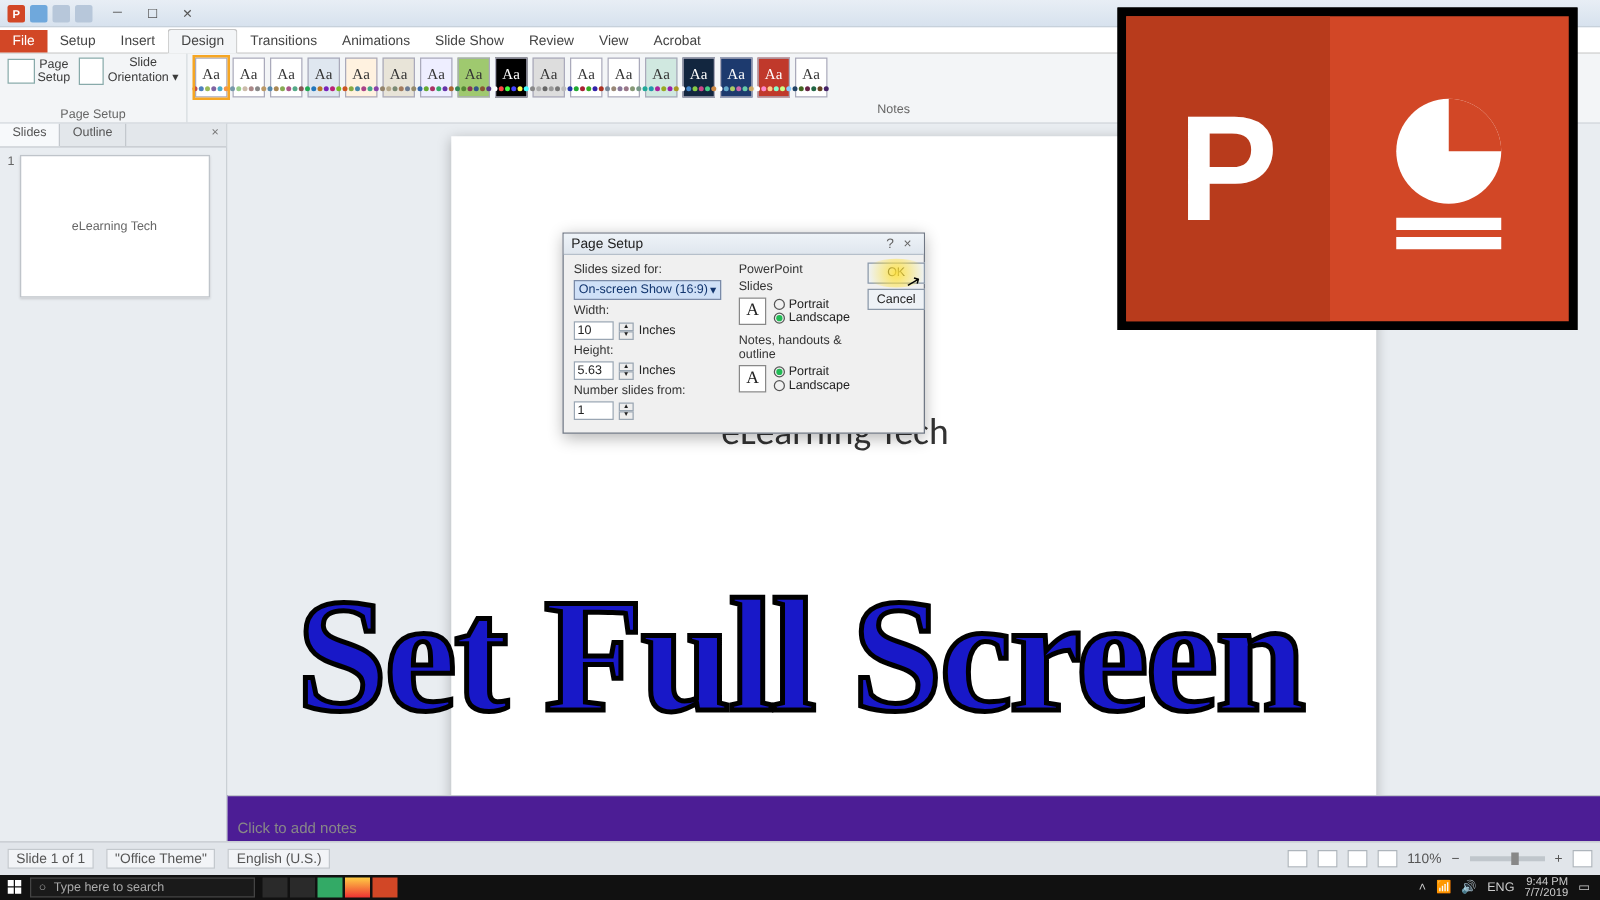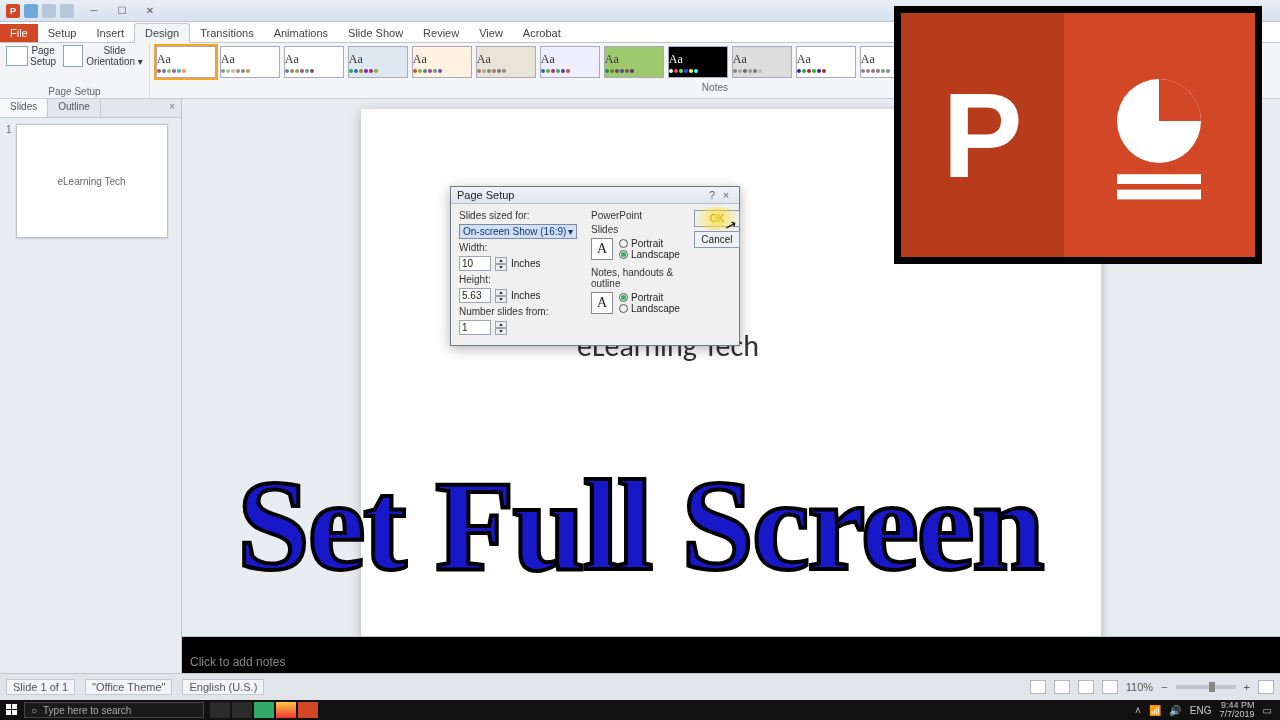--- a/index.html
+++ b/index.html
@@ -22,21 +22,21 @@
 
 
 .ribbon-body { height: 56px; background: #f3f5f7; border-bottom: 1px solid #c7cdd3; display: flex; position: relative; }
 .ribbon-group { border-right: 1px solid #d6dbe0; padding: 2px 6px 0 6px; display: flex; flex-direction: column; align-items: center; }
 .ribbon-group .grplabel { font-size: 10px; color: #666; margin-top: auto; padding: 1px 0; }
 .pgsetup-btns { display: flex; gap: 6px; }
 .ps-btn { display: flex; flex-direction: row; align-items: center; gap: 2px; font-size: 10px; color:#3b3b3b; }
 .ps-ico { width: 22px; height: 20px; border: 1px solid #8aa; background: #fff; }
 .themes-strip { display: flex; gap: 4px; padding: 3px 6px 0 6px; flex: 1; position: relative; flex-direction: column; }
 .themes-row { display:flex; gap:4px; }
-.theme-thumb { width: 60px; height: 32px; border: 1px solid #aab; display: flex; flex-direction: column; align-items: flex-start; justify-content: center; font-size: 11px; color:#333; position: relative; }
+.theme-thumb { width: 26px; height: 32px; border: 1px solid #aab; display: flex; flex-direction: column; align-items: center; justify-content: center; font-size: 11px; color:#333; position: relative; }
 .theme-thumb .aa { font-size: 12px; font-family: Georgia, serif; }
 .theme-thumb .dots { display:flex; gap:1px; margin-top:2px;}
 .theme-thumb .dots span { width:4px; height:4px; border-radius:50%; }
 .theme-thumb.active { outline: 2px solid #f6a623; }
 .themes-label { text-align: center; font-size: 10px; color:#666; }
 
 
 .leftpane { position: absolute; top: 99px; left: 0; width: 182px; bottom: 47px; background: #e9edf1; border-right: 1px solid #c0c6cc; }
 .lp-tabs { height: 19px; display: flex; font-size: 10px; background: #e3e7eb; border-bottom: 1px solid #c3c8cd; }
 .lp-tab { padding: 2px 10px; border-right: 1px solid #c3c8cd; color:#555; }
@@ -48,21 +48,21 @@
 .lp-thumb-box { width: 152px; height: 114px; background:#fff; border:1px solid #bfc4ca; display:flex; align-items:center; justify-content:center; font-size:10px; color:#666; box-shadow: 0 1px 2px rgba(0,0,0,.15); }
 
 
 .editor { position: absolute; top: 99px; left: 182px; right: 0; bottom: 67px; background: #e9edf1; overflow:hidden;}
 .slide-canvas { position: absolute; left: 50%; transform: translateX(-50%); top: 10px; width: 740px; height: 548px; background: #fff; box-shadow: 0 2px 10px rgba(0,0,0,.25); }
 .slide-title { position:absolute; left: 216px; top: 218px; font-size: 30px; color: #333; font-family: Calibri, sans-serif;}
 .slide-sub-box { position:absolute; left: 100px; top: 294px; width: 500px; height: 95px; border: 1px dashed #bdbdbd;}
 .slide-sub { position:absolute; left: 0; right:0; top: 14px; text-align:center; font-size: 26px; color: #9a9a9a; font-family: Calibri, sans-serif;}
 
 
-.notes-bar { position: absolute; left: 182px; right: 0; bottom: 47px; height: 20px; background: #000000; border-top:1px solid #c0c6cc; padding: 18px 8px; font-size: 12px; color:#888; font-family: Calibri, sans-serif;}
+.notes-bar { position: absolute; left: 182px; right: 0; bottom: 47px; height: 20px; background: #4c1d95; border-top:1px solid #c0c6cc; padding: 18px 8px; font-size: 12px; color:#888; font-family: Calibri, sans-serif;}
 
 
 .statusbar { position: absolute; bottom: 20px; left: 0; right: 0; height: 27px; background: #e1e5ea; border-top: 1px solid #c3c8cd; display: flex; align-items: center; font-size: 11px; color:#555; padding: 0 6px; gap: 10px; }
 .status-chunk { border:1px solid #c3c8cd; background:#f2f4f7; padding: 1px 6px; }
 .status-right { margin-left: auto; display:flex; align-items:center; gap:8px;}
 .viewbtn { width: 16px; height: 14px; border:1px solid #aeb5bc; background:#fff; }
 
 
 .taskbar { position: absolute; bottom:0; left:0; right:0; height:20px; background:#111; display:flex; align-items:center; color:#fff; font-size:10px; }
 .tb-start { width:24px; height:20px; display:flex; align-items:center; justify-content:center; }

